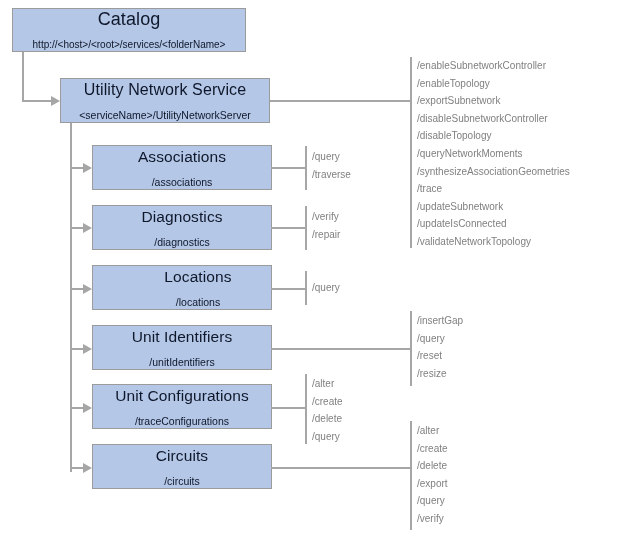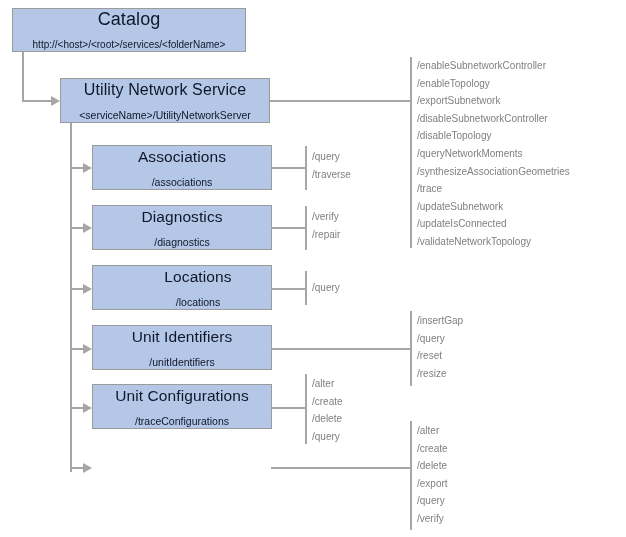--- a/index.html
+++ b/index.html
@@ -129,20 +129,24 @@
   <div class="node node-child node-unitids">
     <span class="title">Unit Identifiers</span>
     <span class="sub">/unitIdentifiers</span>
   </div>
 
   <div class="node node-child node-traceconfigs">
     <span class="title">Unit Configurations</span>
     <span class="sub">/traceConfigurations</span>
   </div>
 
+  <div class="node node-child node-circuits">
+    <span class="title">Circuits</span>
+    <span class="sub">/circuits</span>
+  </div>
 
   <div class="ln-v" style="left:22px; top:52px; height:49px;"></div>
   <div class="ln-h" style="left:22px; top:100px; width:30px;"></div>
   <div class="arrow" style="left:51px; top:96px;"></div>
 
   <div class="ln-v" style="left:70px; top:123px; height:349px;"></div>
 
   <div class="ln-h" style="left:70px; top:167px; width:14px;"></div>
   <div class="arrow" style="left:83px; top:163px;"></div>
 

